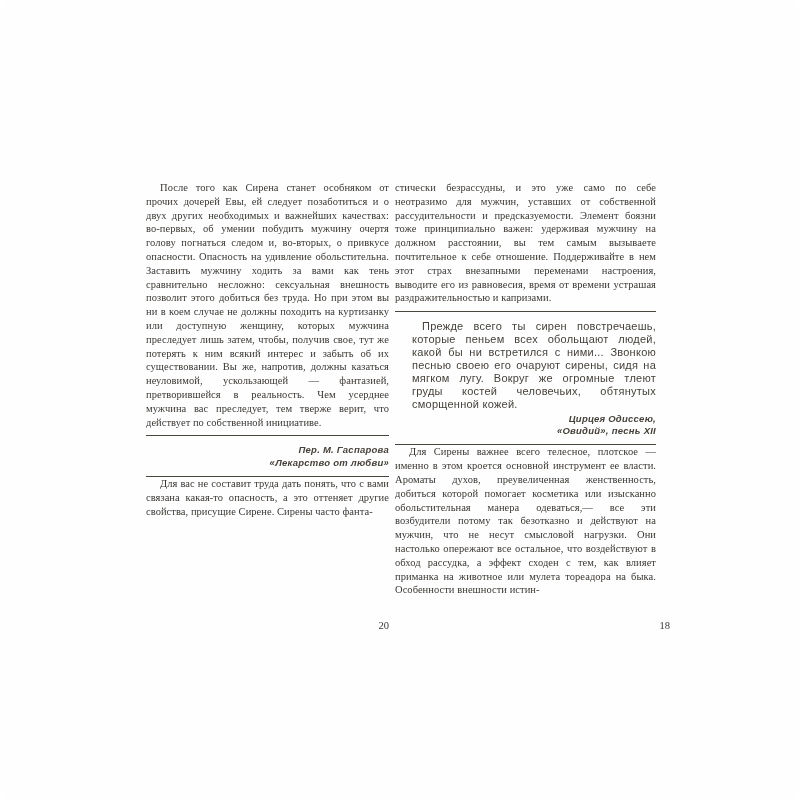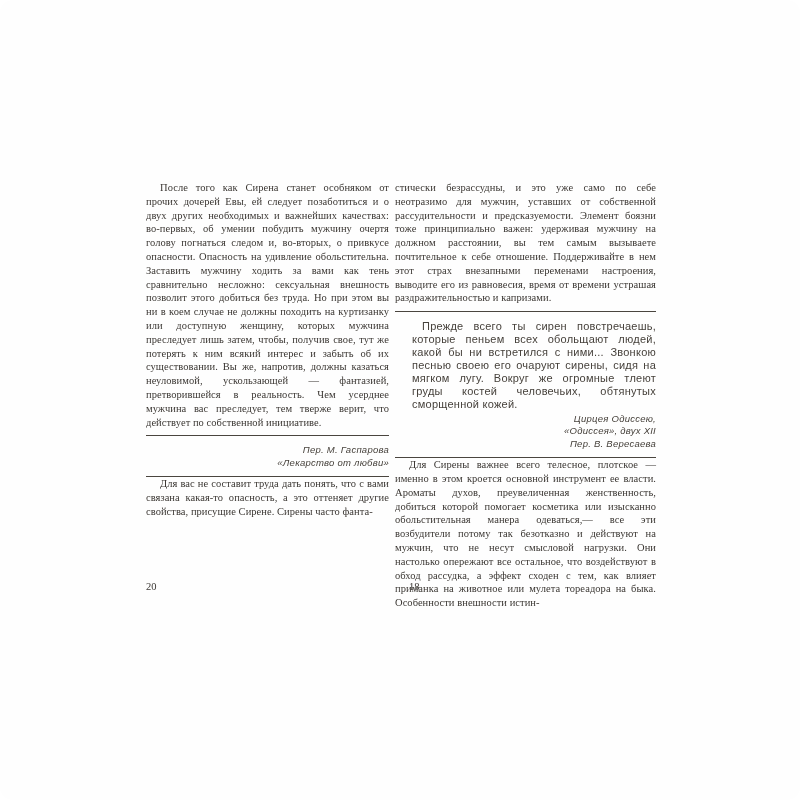--- a/index.html
+++ b/index.html
@@ -48,28 +48,29 @@
   }
   .attribution {
     margin-top: 2px;
     font-family: "Liberation Sans", "DejaVu Sans", sans-serif;
     font-style: italic;
     font-size: 9.5px;
     line-height: 12.9px;
     letter-spacing: 0.25px;
     text-align: right;
     color: #46413b;
+    font-weight: bold;
   }
   .after-quote { }
 
   .page-number {
     position: absolute;
-    top: 581px;
+    top: 620px;
     font-size: 10.5px;
-    text-align: left;
+    text-align: right;
     color: #3b3733;
   }
   .pn-left  { left: 146px; width: 243px; }
   .pn-right { left: 409px; width: 261px; }
 </style>
 </head>
 <body>
 
 <div class="canvas">
 
@@ -94,22 +95,21 @@
 
   <div class="column col-right">
     <p class="body-text">стически безрассудны, и это уже само по себе неотразимо для мужчин, уставших от собственной рассудительности и предсказуемости. Элемент боязни тоже принципиально важен: удерживая мужчину на должном расстоянии, вы тем самым вызываете почтительное к себе отношение. Поддерживайте в нем этот страх внезапными переменами настроения, выводите его из равновесия, время от времени устрашая раздражительностью и капризами.</p>
 
     <div class="rule rule-above"></div>
 
     <div class="quote-block">
       <p class="quote-text">Прежде всего ты сирен повстречаешь, которые пеньем всех обольщают людей, какой бы ни встретился с ними... Звонкою песнью своею его очаруют сирены, сидя на мягком лугу. Вокруг же огромные тлеют груды костей человечьих, обтянутых сморщенной кожей.</p>
       <div class="attribution">
         <div>Цирцея Одиссею,</div>
-        <div>«Одиссея», двух XII</div>
-        <div>Пер. В. Вересаева</div>
+        <div>«Овидий», песнь XII</div>
       </div>
     </div>
 
     <div class="rule rule-below"></div>
 
     <p class="body-text indent after-quote">Для Сирены важнее всего телесное, плотское — именно в этом кроется основной инструмент ее власти. Ароматы духов, преувеличенная женственность, добиться которой помогает косметика или изысканно обольстительная манера одеваться,— все эти возбудители потому так безотказно и действуют на мужчин, что не несут смысловой нагрузки. Они настолько опережают все остальное, что воздействуют в обход рассудка, а эффект сходен с тем, как влияет приманка на животное или мулета тореадора на быка. Особенности внешности истин-</p>
   </div>
 
   <div class="page-number pn-right">18</div>
 

